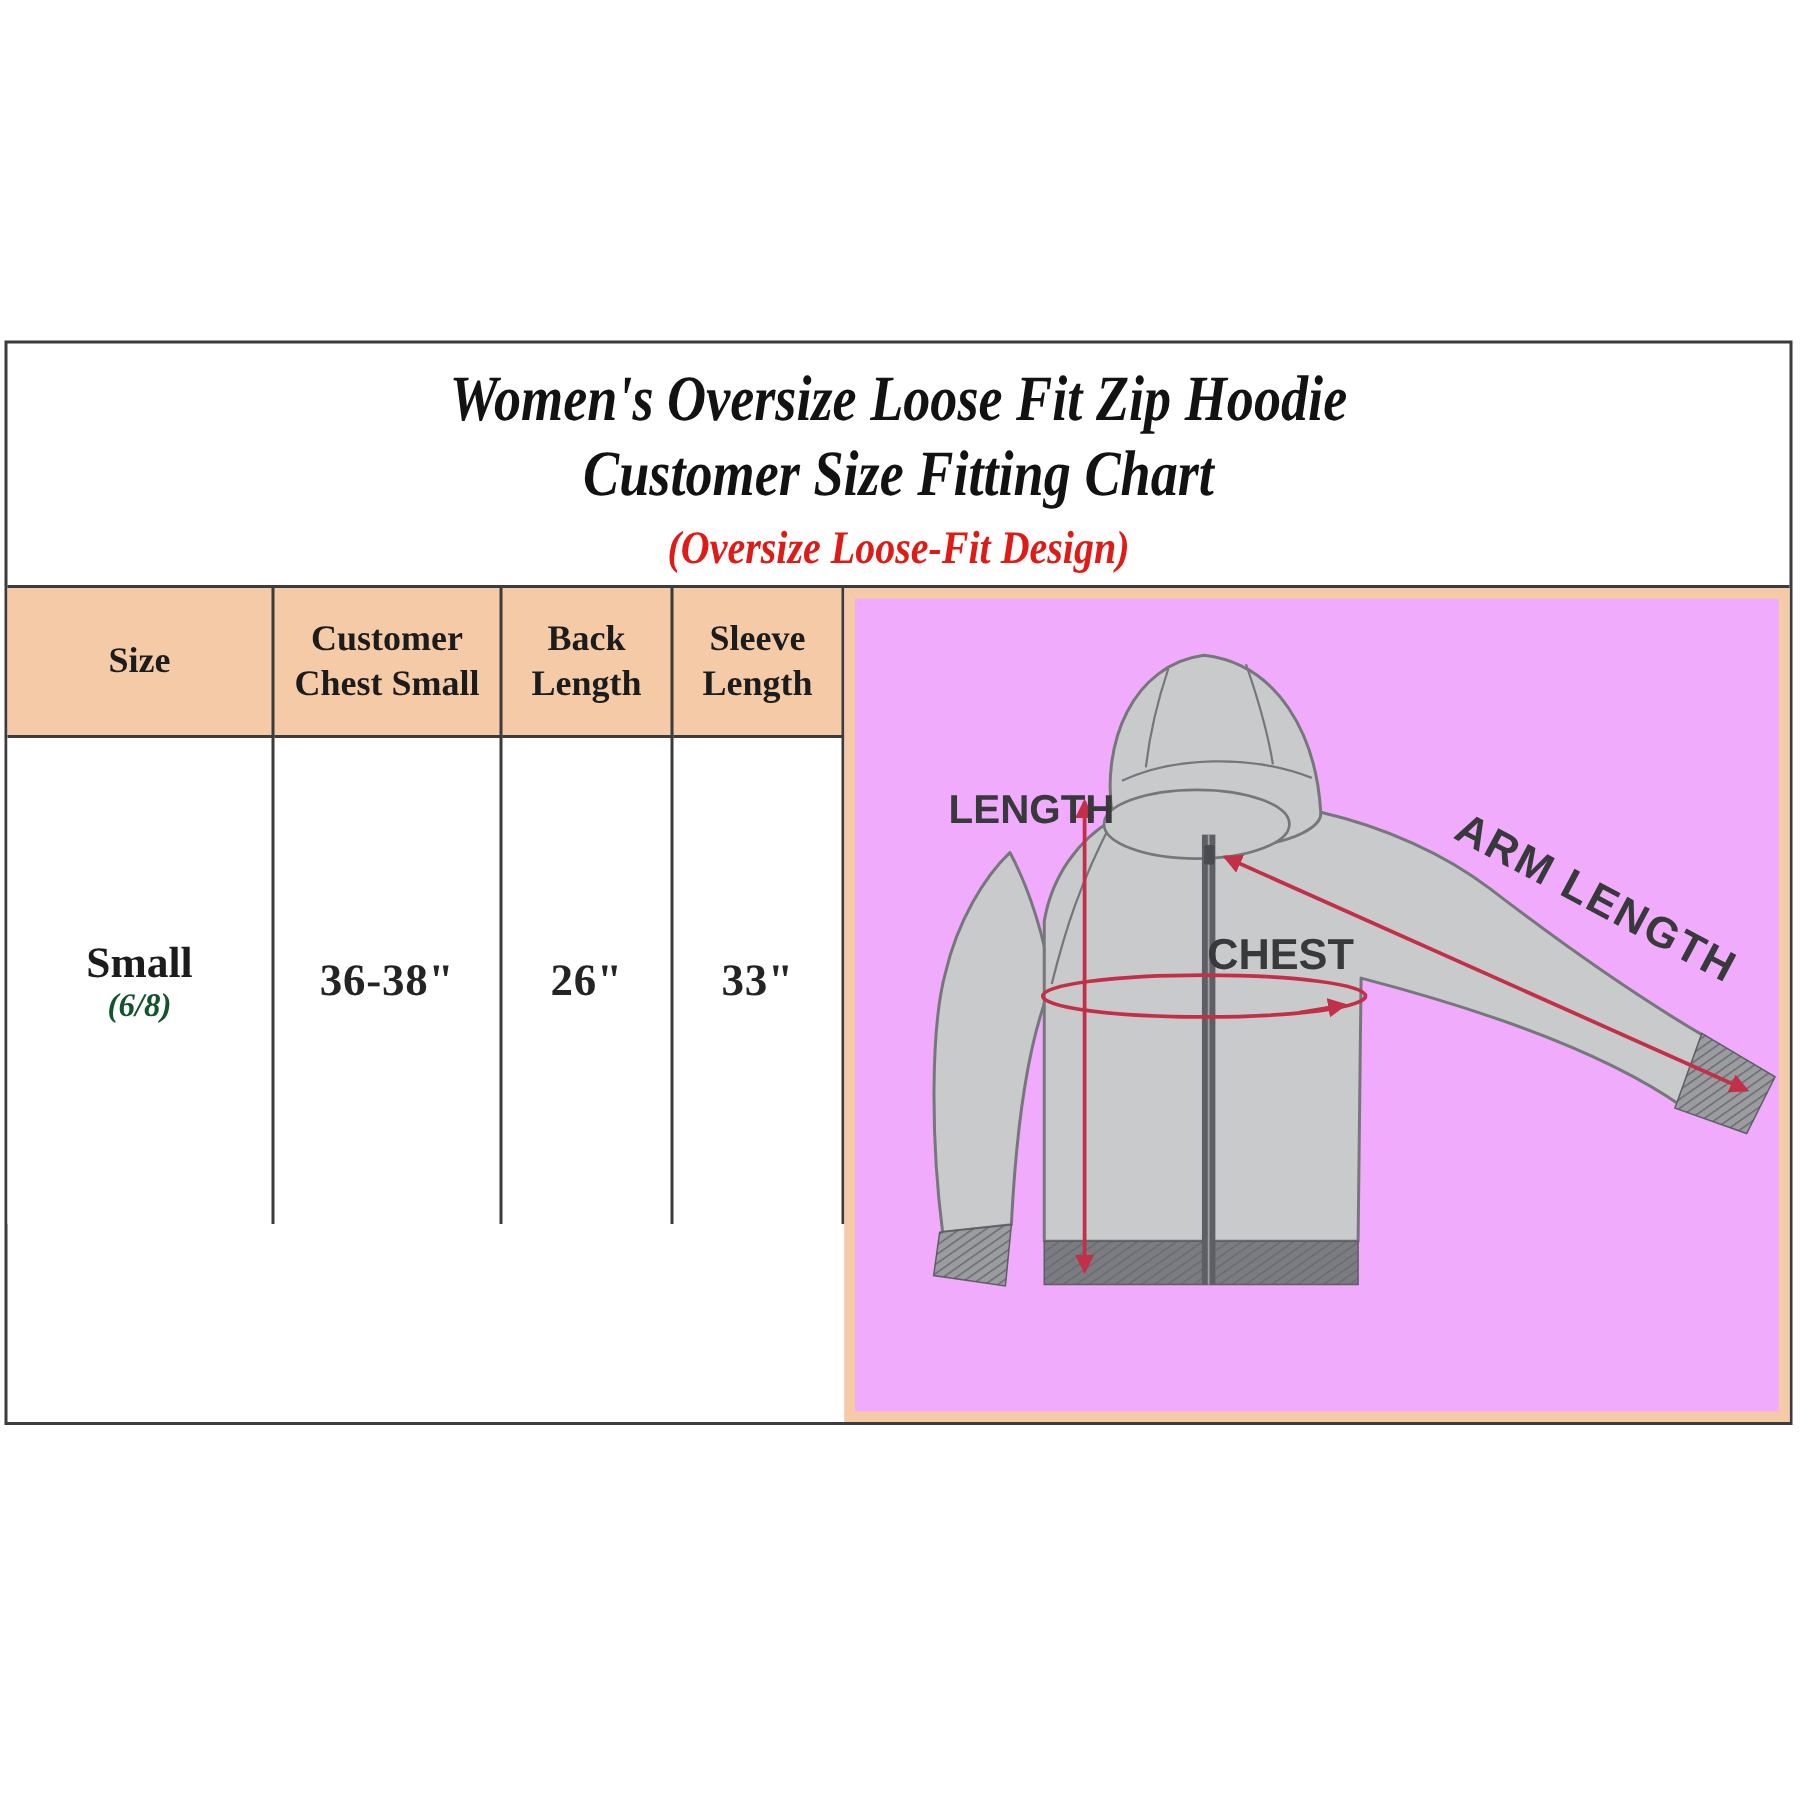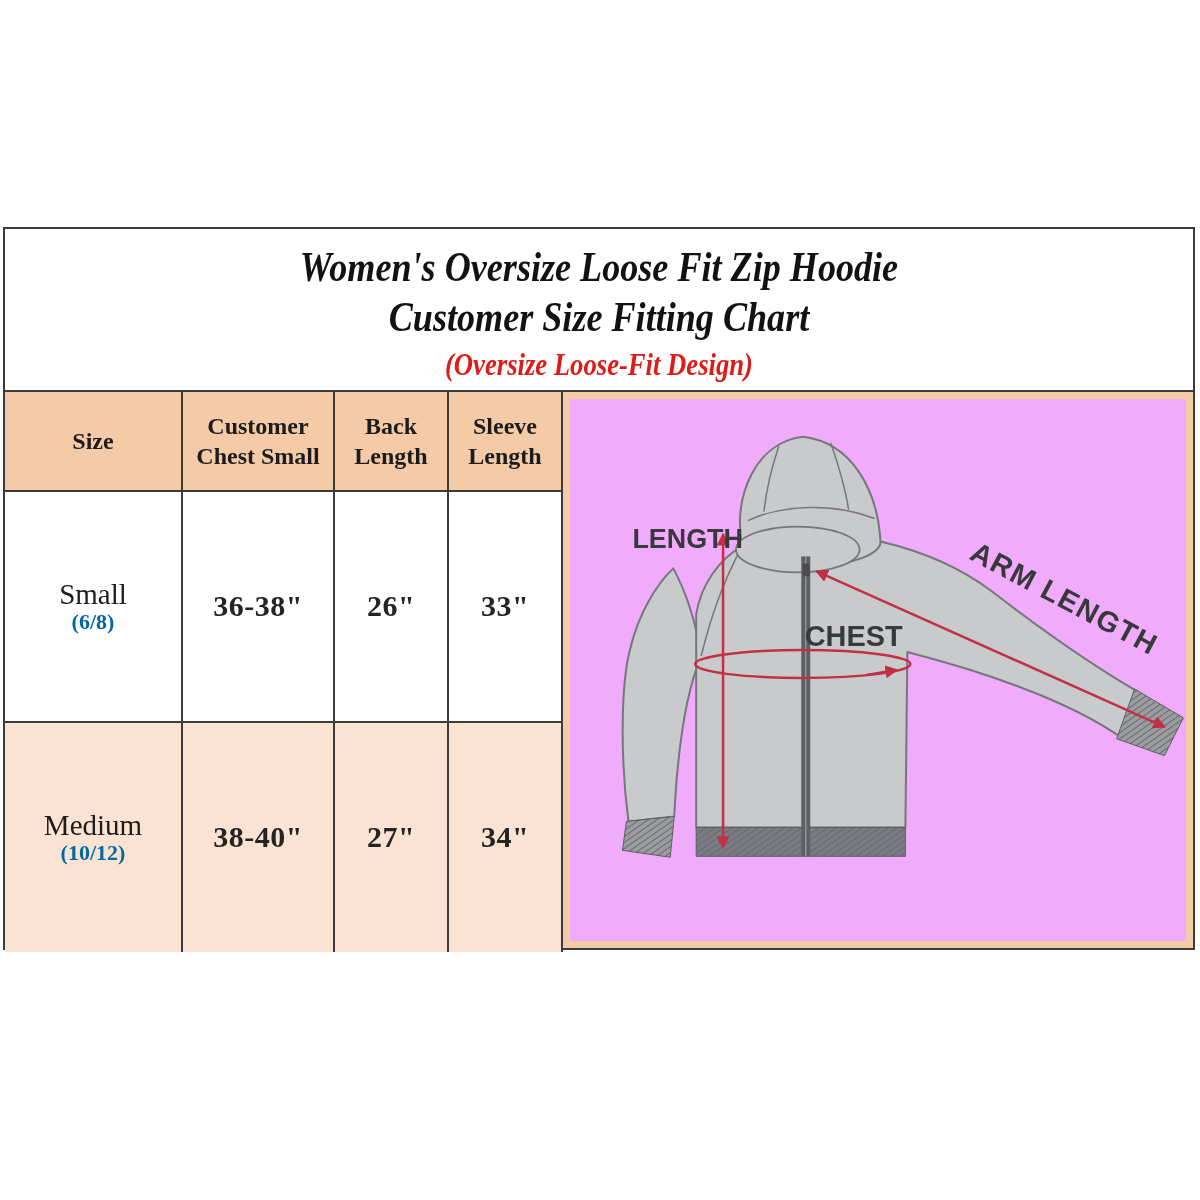--- a/index.html
+++ b/index.html
@@ -11,36 +11,36 @@
   .title-area{height:161px;box-sizing:border-box;padding-top:13px;text-align:center;overflow:hidden;}
   .title-line{display:block;transform:scaleX(0.84);transform-origin:50% 50%;
               font-weight:bold;font-style:italic;color:#121212;
               font-size:43px;line-height:1.17;letter-spacing:0px;white-space:nowrap;}
   .title-sub{display:block;transform:scaleX(0.86);transform-origin:50% 50%;
              font-weight:bold;font-style:italic;color:#DE1B17;
              font-size:31px;line-height:1.25;margin-top:3px;white-space:nowrap;}
   
   .content{display:flex;height:558px;box-sizing:border-box;border-top:2px solid #3C3C3C;}
   
-  .size-table{width:557px;min-width:557px;height:560px;border-collapse:collapse;table-layout:fixed;}
+  .size-table{width:557px;min-width:557px;height:424px;border-collapse:collapse;table-layout:fixed;}
   .size-table th,.size-table td{border:2px solid #3C3C3C;text-align:center;vertical-align:middle;
         padding:0;box-sizing:border-box;}
   .size-table th{border-top:none;}
   .size-table tr>*:first-child{border-left:none;}
   .size-table tbody tr:last-child td{border-bottom:none;}
   .col-size{width:177px;}
   .col-chest{width:152px;}
   .col-back{width:114px;}
   .col-sleeve{width:114px;}
   .size-table thead tr{height:99px;}
   .size-table thead th{background:#F5CBA7;font-weight:bold;font-size:24px;line-height:1.25;color:#1c1c1c;}
   .size-table tbody tr{height:91px;background:#ffffff;}
   .size-table tbody tr.alt{background:#FAE3D3;}
-  .size-name{font-weight:normal;font-size:29px;line-height:1.05;color:#1c1c1c;}
-  .size-sub{font-weight:bold;font-size:22px;line-height:1.05;color:#0369a1;margin-top:1px;}
+  .size-name{font-weight:bold;font-size:29px;line-height:1.05;color:#1c1c1c;}
+  .size-sub{font-weight:bold;font-style:italic;font-size:22px;line-height:1.05;color:#14532d;margin-top:1px;}
   .val{font-weight:bold;font-size:30px;color:#242424;letter-spacing:0.5px;}
   
   .diagram-panel{flex:1;box-sizing:border-box;border:7px solid #F5CBA7;background:#f0abfc;
                  position:relative;overflow:hidden;}
   .diagram-panel svg{position:absolute;left:0;top:0;width:100%;height:100%;}
   .diag-label{font-family:"Liberation Sans", sans-serif;font-weight:600;fill:#38393B;}
 </style>
 </head>
 <body>
 
@@ -72,29 +72,20 @@
         </thead>
         <tbody>
           <tr>
             <td>
               <div class="size-name">Small</div>
               <div class="size-sub">(6/8)</div>
             </td>
             <td class="val">36-38"</td>
             <td class="val">26"</td>
             <td class="val">33"</td>
-          </tr>
-          <tr class="alt">
-            <td>
-              <div class="size-name">Medium</div>
-              <div class="size-sub">(10/12)</div>
-            </td>
-            <td class="val">38-40"</td>
-            <td class="val">27"</td>
-            <td class="val">34"</td>
           </tr>
         </tbody>
       </table>
 
       <div class="diagram-panel">
         <svg viewBox="0 0 617 544" preserveAspectRatio="xMidYMid meet">
           <defs>
             <marker id="ah" viewBox="0 0 10 10" refX="8.5" refY="5" markerWidth="13" markerHeight="13" markerUnits="userSpaceOnUse" orient="auto-start-reverse">
               <path d="M0,0 L10,5 L0,10 Z" fill="#C23047"></path>
             </marker>

